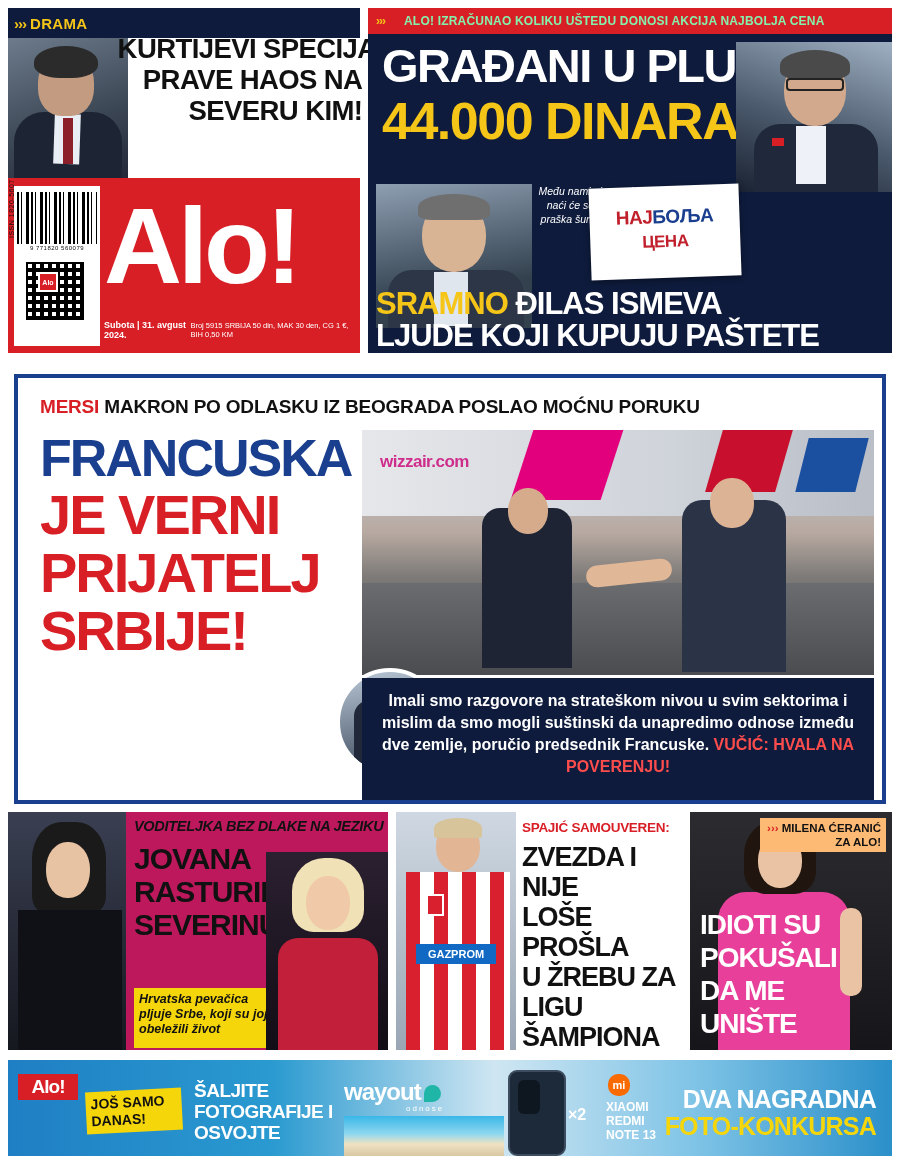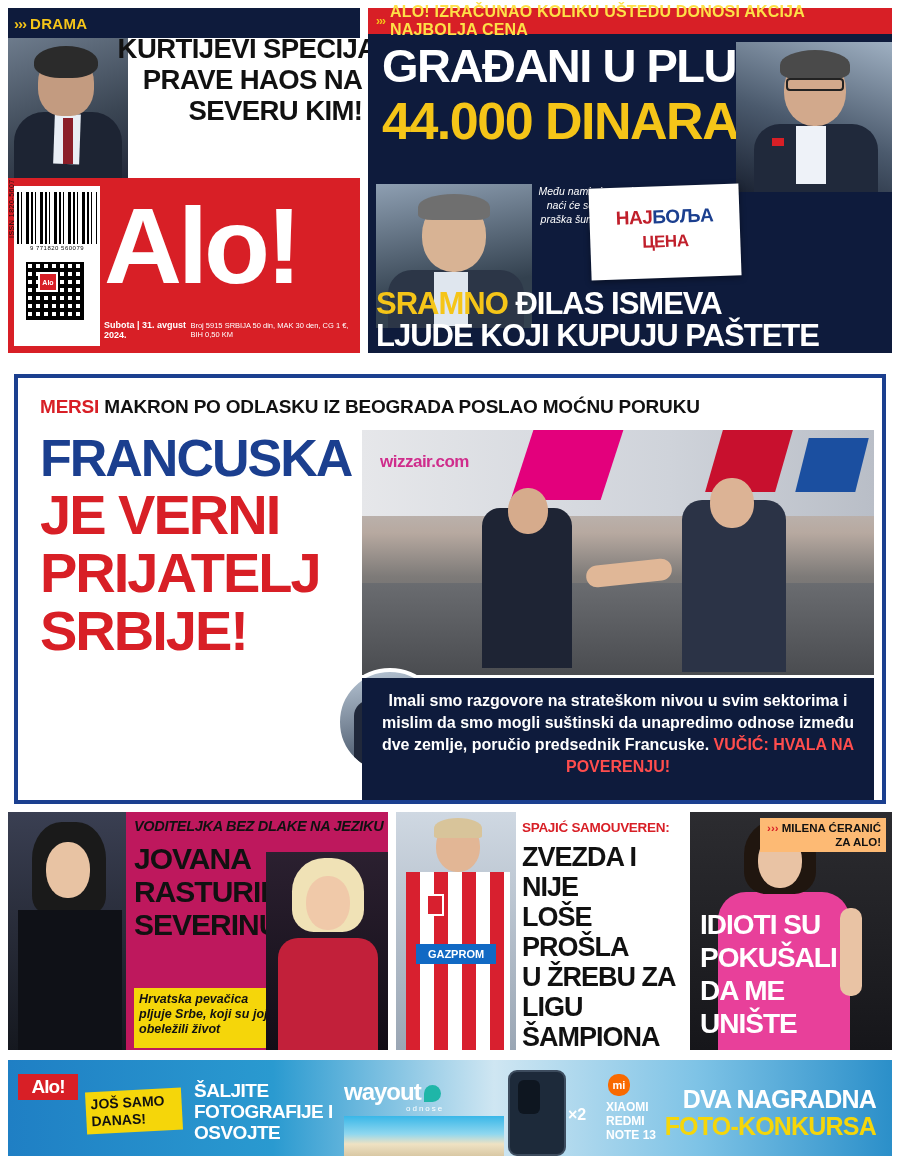--- a/index.html
+++ b/index.html
@@ -106,21 +106,21 @@
   
   .topright {
     position: absolute; left: 368px; top: 8px; width: 524px; height: 345px;
     background: #0e1b3c;
   }
   .tr-redbar {
     position:absolute; left:0; top:0; width:524px; height:26px; background:#d81f26;
     display:flex; align-items:center; padding-left: 8px; gap:5px;
   }
   .tr-redbar .chev { color:#f5c518; font-size:12px; font-weight:700; letter-spacing:-1px; }
-  .tr-redbar .txt { color:#fde047; font-weight:700; font-size:16px; letter-spacing:.2px; }
+  .tr-redbar .txt { color:#86efac; font-weight:700; font-size:12px; letter-spacing:.2px;margin-left:14px; }
   .tr-head1 {
     position:absolute; left: 14px; top: 34px; width: 420px;
     color:#fff; font-weight:700; font-size: 47px; line-height: 48px; letter-spacing:-1.5px;
     white-space: nowrap;
   }
   .tr-head2 {
     position:absolute; left: 14px; top: 86px; width: 440px;
     color:#f5c518; font-weight:700; font-size: 52px; line-height: 54px; letter-spacing:-1.5px;
     white-space: nowrap;
   }

